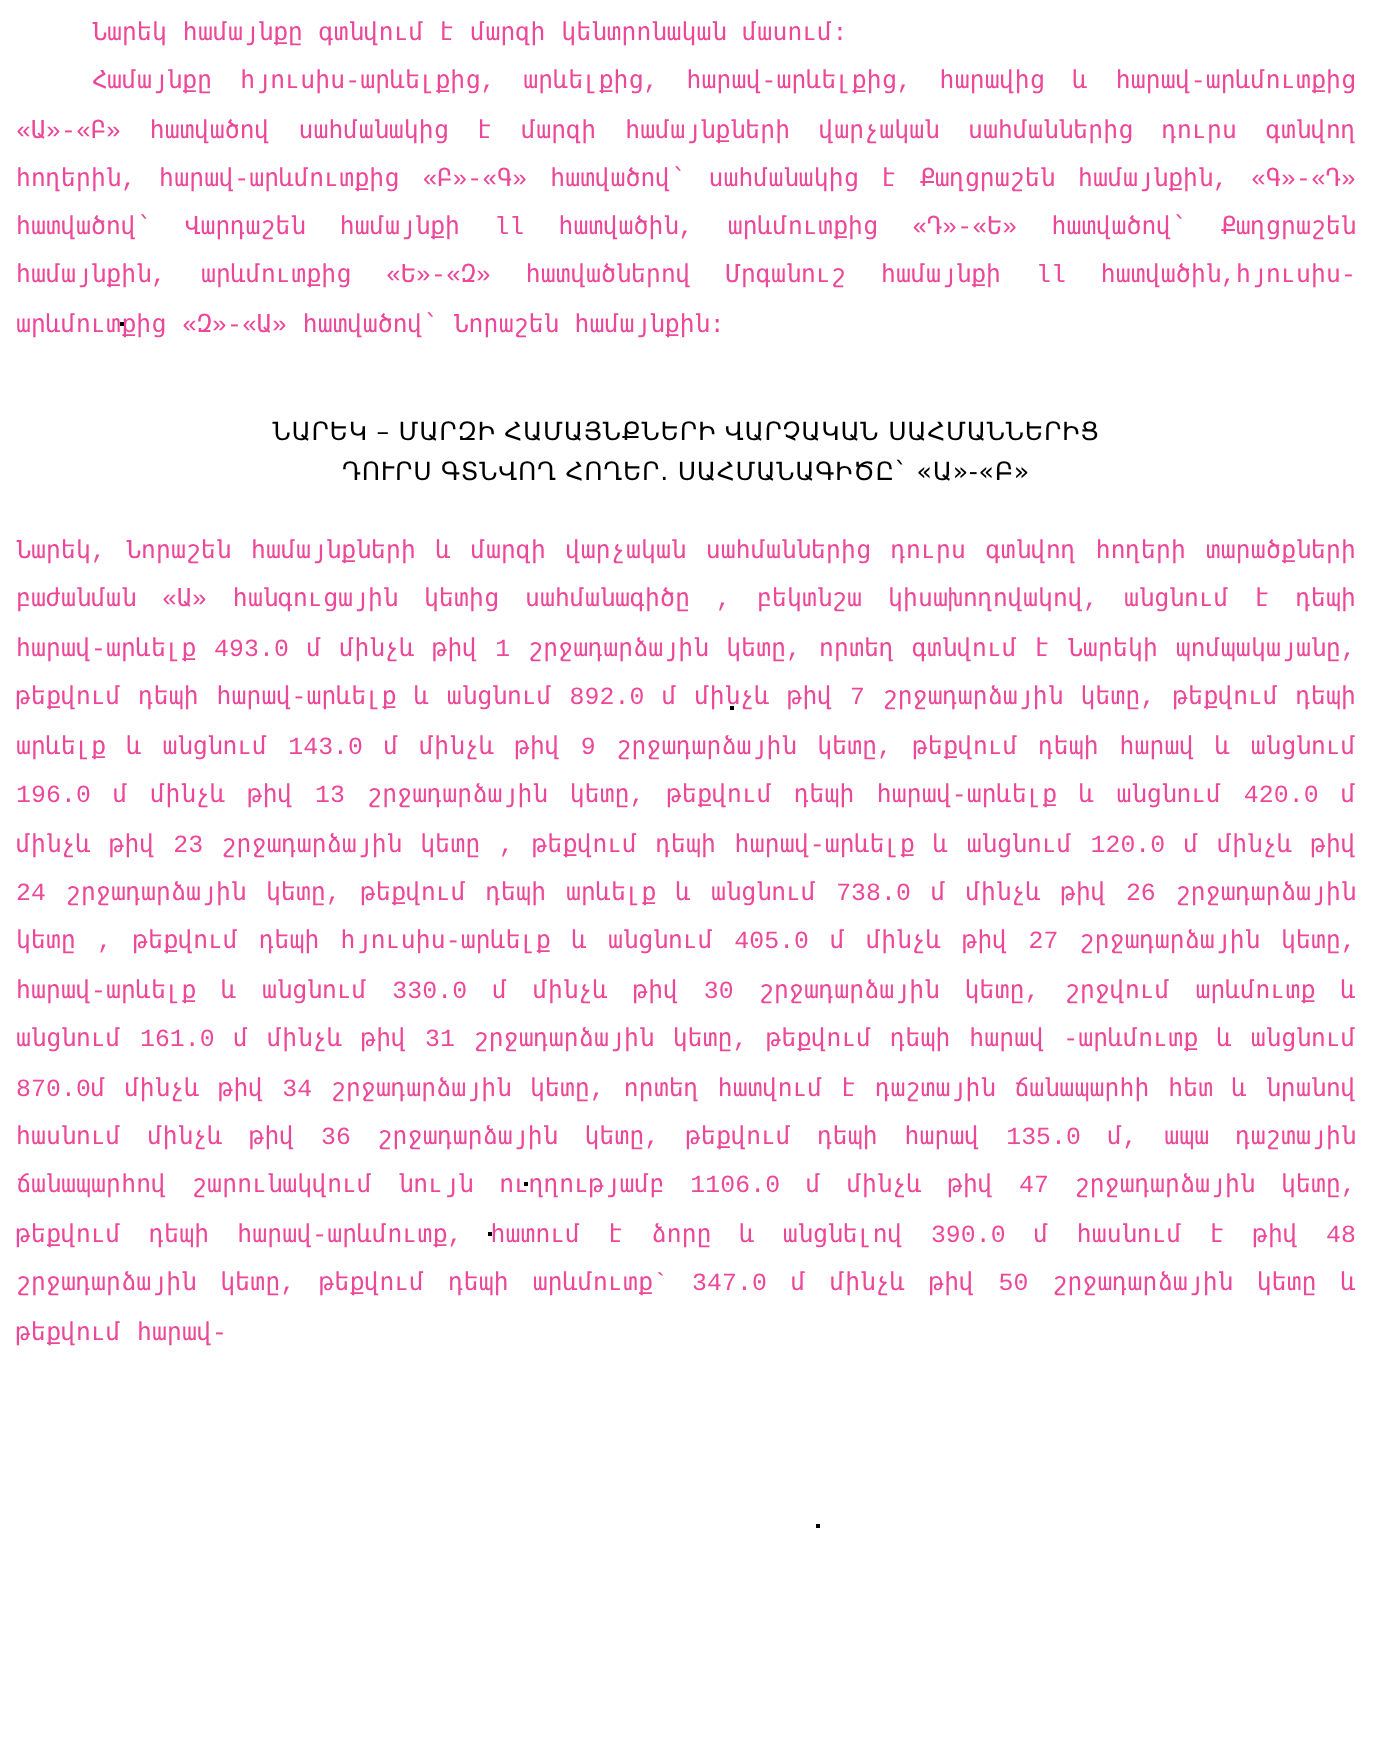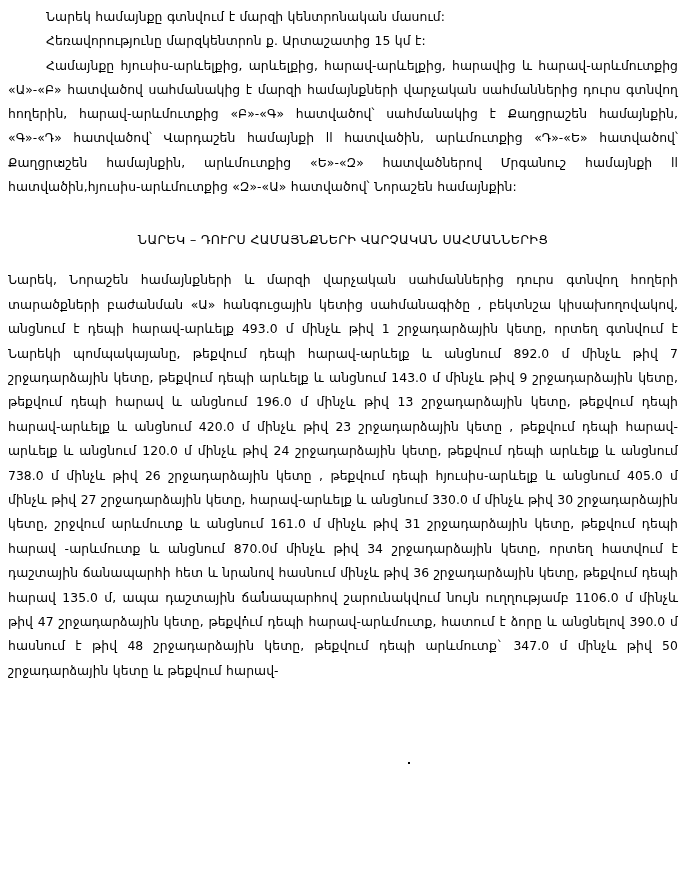--- a/index.html
+++ b/index.html
@@ -27,21 +27,22 @@
     margin-top: 5px;
   }
   .para {
     font-size: 12.4px;
     line-height: 24.3px;
     text-align: justify;
     text-justify: inter-word;
     word-spacing: 0.4px;
     letter-spacing: 0.05px;
     margin: 0;
-    color: #000000;
+    color: #ec4899;
+    font-family: Liberation Mono, monospace;
   }
   .para.indent {
     text-indent: 38px;
   }
   .heading-block {
     margin-top: 31px;
     margin-bottom: 0;
     text-align: center;
   }
   .heading-line {
@@ -99,26 +100,26 @@
     background: #000;
   }
 </style>
 </head>
 <body>
 
 <div class="page">
 
   <div class="intro">
     <p class="para indent">Նարեկ  համայնքը գտնվում է մարզի կենտրոնական  մասում:</p>
-    <p class="para indent">Հեռավորությունը    մարզկենտրոն ք. Արտաշատից  15 կմ է:</p>
     <p class="para indent">Համայնքը հյուսիս-արևելքից, արևելքից, հարավ-արևելքից, հարավից և հարավ-արևմուտքից «Ա»-«Բ» հատվածով սահմանակից է  մարզի համայնքների վարչական սահմաններից դուրս գտնվող հողերին, հարավ-արևմուտքից «Բ»-«Գ» հատվածով՝ սահմանակից է Քաղցրաշեն համայնքին, «Գ»-«Դ» հատվածով՝ Վարդաշեն համայնքի ll հատվածին, արևմուտքից «Դ»-«Ե» հատվածով՝ Քաղցրաշեն  համայնքին, արևմուտքից «Ե»-«Զ»  հատվածներով Մրգանուշ համայնքի ll հատվածին,հյուսիս-արևմուտքից  «Զ»-«Ա» հատվածով՝  Նորաշեն  համայնքին:</p>
   </div>
 
   <div class="heading-block">
-    <p class="heading-line">ՆԱՐԵԿ – ԴՈՒՐՍ ՀԱՄԱՅՆՔՆԵՐԻ  ՎԱՐՉԱԿԱՆ ՍԱՀՄԱՆՆԵՐԻՑ</p>
+    <p class="heading-line">ՆԱՐԵԿ – ՄԱՐԶԻ ՀԱՄԱՅՆՔՆԵՐԻ  ՎԱՐՉԱԿԱՆ ՍԱՀՄԱՆՆԵՐԻՑ</p>
+    <p class="heading-line">ԴՈՒՐՍ ԳՏՆՎՈՂ ՀՈՂԵՐ. ՍԱՀՄԱՆԱԳԻԾԸ` «Ա»-«Բ»</p>
   </div>
 
   <div class="body-block">
     <p class="para">Նարեկ, Նորաշեն համայնքների և մարզի վարչական սահմաններից դուրս գտնվող հողերի տարածքների բաժանման «Ա» հանգուցային կետից սահմանագիծը , բեկտնշա կիսախողովակով, անցնում է դեպի հարավ-արևելք 493.0 մ մինչև թիվ 1 շրջադարձային կետը, որտեղ գտնվում է Նարեկի պոմպակայանը, թեքվում    դեպի հարավ-արևելք և անցնում 892.0 մ մինչև թիվ 7 շրջադարձային կետը, թեքվում դեպի արևելք և անցնում 143.0 մ մինչև թիվ 9 շրջադարձային կետը,  թեքվում դեպի հարավ  և անցնում 196.0 մ մինչև թիվ 13  շրջադարձային կետը, թեքվում դեպի հարավ-արևելք և անցնում 420.0 մ մինչև թիվ 23 շրջադարձային կետը , թեքվում դեպի հարավ-արևելք և անցնում 120.0 մ մինչև թիվ 24  շրջադարձային կետը, թեքվում դեպի արևելք  և անցնում 738.0 մ մինչև թիվ 26  շրջադարձային կետը , թեքվում դեպի  հյուսիս-արևելք և անցնում 405.0 մ մինչև  թիվ 27 շրջադարձային կետը, հարավ-արևելք և անցնում 330.0 մ  մինչև թիվ 30 շրջադարձային կետը, շրջվում արևմուտք և անցնում 161.0 մ մինչև թիվ 31 շրջադարձային կետը, թեքվում դեպի հարավ -արևմուտք և անցնում 870.0մ մինչև թիվ 34  շրջադարձային կետը, որտեղ հատվում է դաշտային ճանապարհի հետ և նրանով հասնում մինչև թիվ 36 շրջադարձային կետը, թեքվում դեպի հարավ 135.0 մ, ապա դաշտային ճանապարհով շարունակվում նույն ուղղությամբ 1106.0 մ մինչև թիվ 47   շրջադարձային կետը, թեքվում դեպի հարավ-արևմուտք, հատում է ձորը և անցնելով 390.0 մ հասնում է թիվ 48 շրջադարձային կետը, թեքվում դեպի արևմուտք` 347.0 մ մինչև թիվ 50 շրջադարձային կետը և թեքվում հարավ-</p>
   </div>
 
   <span class="stray-dot"></span>
   <span class="stray-dot2"></span>
   <span class="stray-dot3"></span>
   <span class="stray-dot4"></span>

